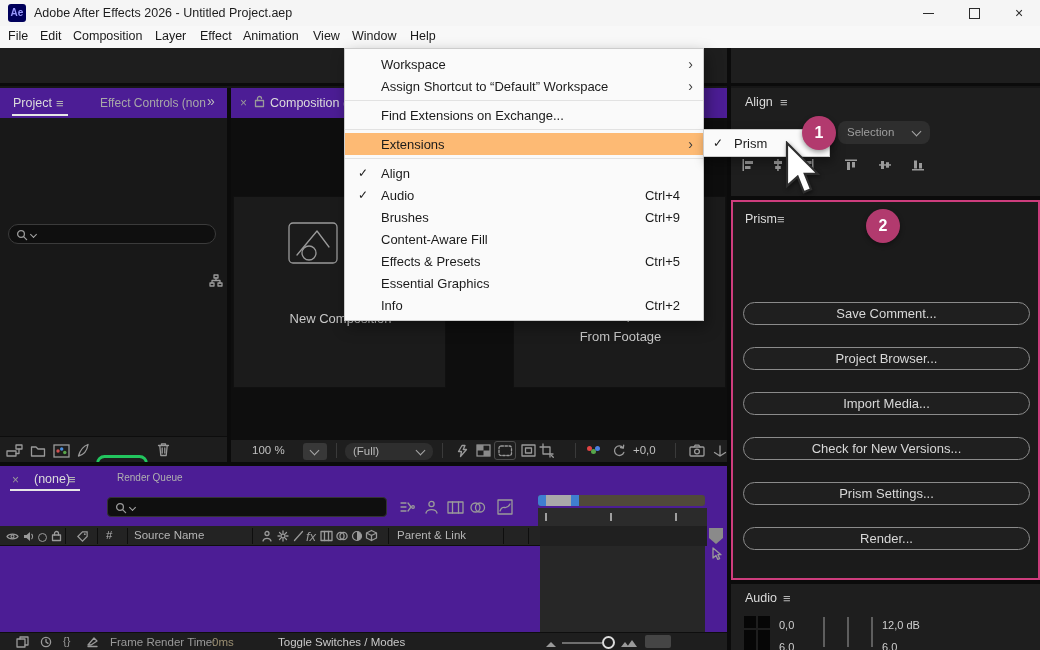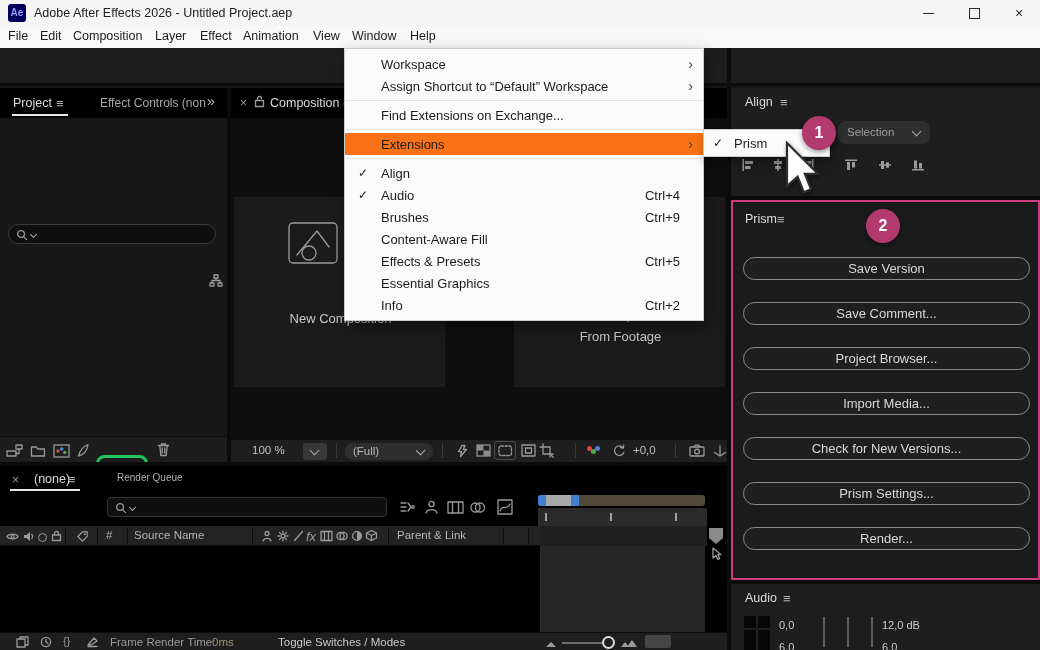--- a/index.html
+++ b/index.html
@@ -6,31 +6,31 @@
   .screen{position:relative;width:1040px;height:650px;background:#161616;overflow:hidden;
           font-family:"Liberation Sans",sans-serif;-webkit-font-smoothing:antialiased;}
   .abs{position:absolute;box-sizing:border-box;}
   .txt{white-space:nowrap;}
   
   .titlebar{left:0;top:0;width:1040px;height:26px;background:#f5f5f5;}
   .menubar{left:0;top:26px;width:1040px;height:22px;background:#f8f8f8;}
   .mbitem{top:3px;font-size:12.5px;color:#1a1a1a;}
   
   .toolbar{left:0;top:48px;width:1040px;height:38px;background:#1e1e1e;border-bottom:3px solid #0b0b0b;}
-  .panel{background:#000000;}
+  .panel{background:#4c1d95;}
   .sep-v{background:#3a3a3a;width:1px;}
   .gut{background:#0b0b0b;}
   .ttl{font-size:12.5px;color:#dcdcdc;}
   .ham{font-size:13px;color:#b3b3b3;}
   .chev{display:inline-block;width:6px;height:6px;border-right:1.6px solid #a8a8a8;border-bottom:1.6px solid #a8a8a8;transform:rotate(45deg);}
   
   .menu{left:344px;top:48px;width:360px;background:#fafafa;border:1px solid #cccccc;
         box-shadow:3px 6px 14px rgba(0,0,0,.38);padding:4px 0;z-index:50;}
   .mrow{position:relative;height:22px;display:flex;align-items:center;font-size:13px;color:#1b1b1b;padding:0 10px 0 36px;}
-  .mrow.hl{background:#f97316;}
+  .mrow.hl{background:#fdba74;}
   .mcheck{position:absolute;left:13px;font-size:12px;color:#222;}
   .marrow{position:absolute;right:10px;font-size:14px;color:#3c3c3c;}
   .mshort{position:absolute;right:23px;font-size:13px;color:#1b1b1b;}
   .msep{border-top:1px solid #e2e2e2;margin:3px 0;}
   .submenu{left:703px;top:129px;width:127px;background:#fafafa;border:1px solid #cccccc;
            box-shadow:3px 5px 12px rgba(0,0,0,.38);padding:2px 0;z-index:55;}
   
   .badge{width:34px;height:34px;border-radius:50%;background:#b23a6e;color:#fff;font-size:16px;font-weight:bold;
          display:flex;align-items:center;justify-content:center;z-index:60;box-shadow:0 2px 5px rgba(0,0,0,.4);}
   
@@ -481,21 +481,20 @@
         <rect x="3" y="2.5" width="3" height="8"></rect>
         <rect x="8" y="5" width="3" height="5.5"></rect>
       </svg>
   </div>
 
   <div class="abs gut" style="left:731px;top:196px;width:309px;height:4px;"></div>
 
   <div class="abs" style="left:731px;top:200px;width:309px;height:380px;background:#1b1b1b;border:2px solid #ce3d7d;">
     <span class="abs txt ttl" style="left:12px;top:10px;">Prism</span>
     <span class="abs ham" style="left:44px;top:10px;">≡</span>
-    <div class="abs prism-btn" style="top:55px;">Save Version</div>
     <div class="abs prism-btn" style="top:100px;">Save Comment...</div>
     <div class="abs prism-btn" style="top:145px;">Project Browser...</div>
     <div class="abs prism-btn" style="top:190px;">Import Media...</div>
     <div class="abs prism-btn" style="top:280px;">Prism Settings...</div>
     <div class="abs prism-btn" style="top:235px;">Check for New Versions...</div>
     <div class="abs prism-btn" style="top:325px;">Render...</div>
   </div>
 
   <div class="abs gut" style="left:731px;top:580px;width:309px;height:4px;"></div>
 

